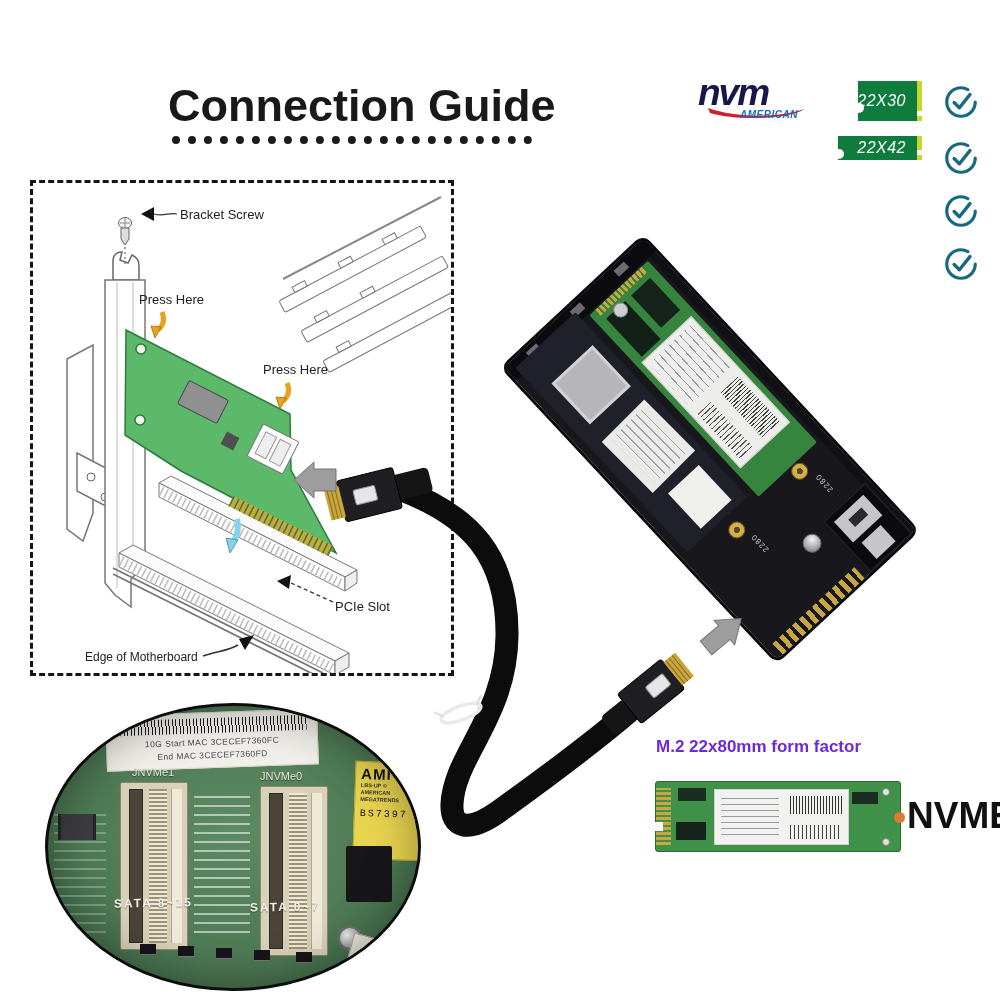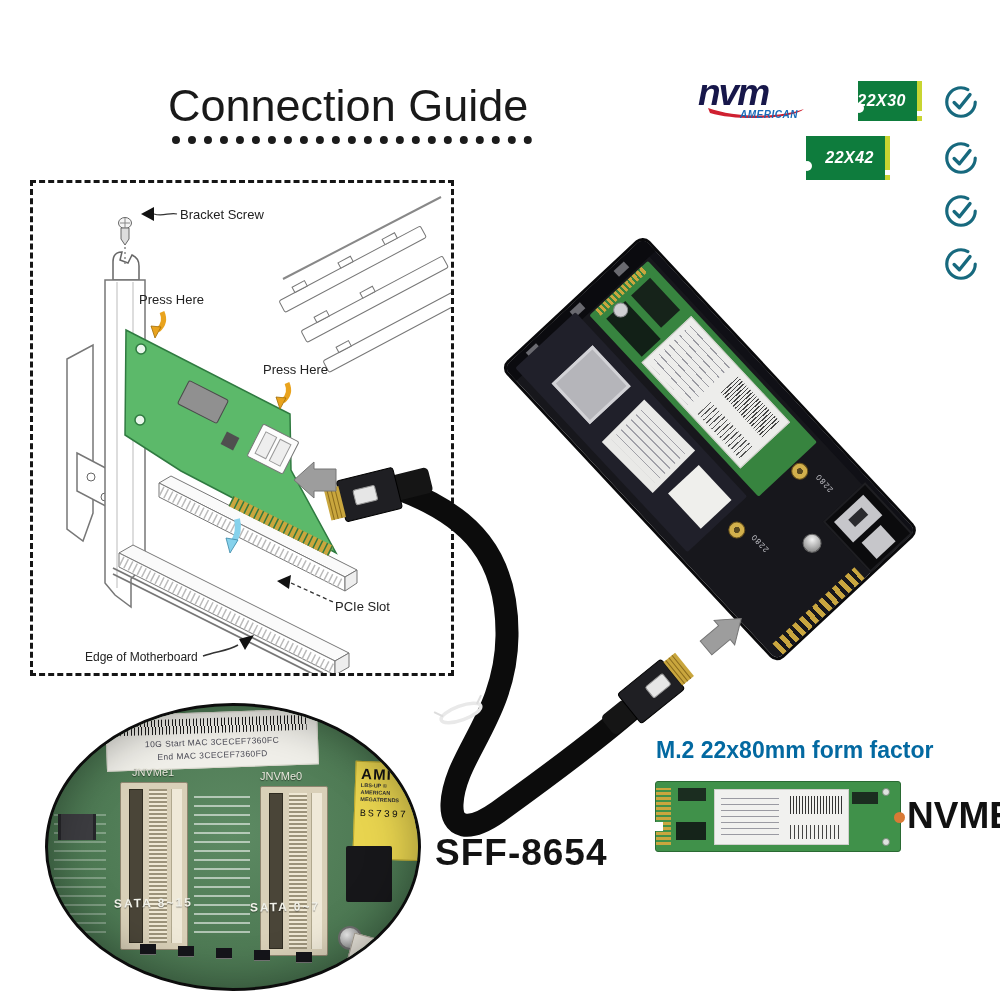--- a/index.html
+++ b/index.html
@@ -2,35 +2,35 @@
 <html><head>
 <meta charset="utf-8">
 <style>
   html,body{margin:0;padding:0;background:#fff;}
   #root{position:relative;width:1000px;height:1000px;background:#ffffff;overflow:hidden;
         font-family:"Liberation Sans",sans-serif;}
   #root *{box-sizing:border-box;}
   .abs{position:absolute;}
 
   
-  .page-title{left:168px;top:80px;font-size:45px;font-weight:normal;color:#191919;letter-spacing:0;}
+  .page-title{left:168px;top:80px;font-size:45px;font-weight:bold;color:#191919;letter-spacing:0;}
   .title-dots{left:172px;top:136px;width:360px;height:0;border-bottom:8px dotted #1c1c1c;}
 
   
   .nvm-logo{left:698px;top:76px;width:116px;height:52px;}
   .nvm-text{position:absolute;left:0;top:0;font-size:37px;line-height:0.9;font-weight:bold;
             font-style:italic;color:#17174a;letter-spacing:-2px;}
   .nvm-swoosh{position:absolute;left:8px;top:30px;}
   .nvm-sub{position:absolute;left:42px;top:33px;font-size:10px;font-weight:bold;font-style:italic;
            color:#1769b8;letter-spacing:.5px;}
 
   
   .sbar{position:absolute;background:#0e7c3d;}
   .sbar .lbl{position:absolute;right:16px;top:50%;transform:translateY(-50%);color:#fff;
-             font-style:italic;font-weight:bold;font-size:16px;letter-spacing:.5px;}
+             font-style:italic;font-weight:normal;font-size:16px;letter-spacing:.5px;}
   .sbar .edge{position:absolute;right:0;top:0;bottom:0;width:5px;background:#c8d531;}
   .sbar .edge-gap{position:absolute;right:0;bottom:5px;width:5px;height:5px;background:#fff;}
   .sbar .notch{position:absolute;left:-4px;top:56%;width:10px;height:10px;border-radius:50%;background:#fff;}
   .check{position:absolute;width:38px;height:38px;}
 
   
   .diagram-box{left:30px;top:180px;width:424px;height:496px;border:3px dashed #151515;}
   .dlabel{font:13px "Liberation Sans",sans-serif;fill:#222;}
   .dlabel-sm{font:12px "Liberation Sans",sans-serif;fill:#222;}
 
@@ -102,21 +102,21 @@
   .mb-ic{position:absolute;left:10px;top:108px;width:38px;height:26px;background:#3c3c40;
         border-left:3px solid #26262a;border-right:3px solid #26262a;}
   .mb-screw{position:absolute;left:290px;top:220px;width:24px;height:24px;border-radius:50%;
         background:radial-gradient(circle at 35% 35%,#f0f0f0,#9a9a9a 70%);border:2px solid #6f6f6f;}
   .mb-white{position:absolute;left:300px;top:235px;width:70px;height:40px;background:#ece8de;
         border:1px solid #a9a296;transform:rotate(15deg);}
   .mb-vignette{position:absolute;left:0;top:0;right:0;bottom:0;border-radius:50%;
         box-shadow:inset 0 0 45px rgba(0,0,0,.35);}
 
   
-  .ff-label{left:656px;top:737px;font-size:23px;font-weight:bold;color:#0369a1;}
+  .ff-label{left:656px;top:737px;font-size:17px;font-weight:bold;color:#6d28d9;}
   .m2ssd{left:655px;top:781px;width:246px;height:71px;background:#40914a;border:1px solid #2a6a33;border-radius:3px;}
   .m2-fingers{position:absolute;left:0;top:6px;bottom:6px;width:15px;
         background:repeating-linear-gradient(0deg,#c9a63e 0 3px,#40914a 3px 5px);}
   .m2-notch{position:absolute;left:-1px;top:40px;width:8px;height:9px;background:#fff;}
   .m2-chip1{position:absolute;left:22px;top:6px;width:28px;height:13px;background:#1b2d20;}
   .m2-chip2{position:absolute;left:20px;top:40px;width:30px;height:18px;background:#15241a;}
   .m2-chip3{position:absolute;left:196px;top:10px;width:26px;height:12px;background:#1b2d20;}
   .m2-label{position:absolute;left:58px;top:7px;width:135px;height:56px;background:#f1f1ef;border:1px solid #d0d0cc;}
   .m2-label .lines{position:absolute;left:6px;top:4px;width:58px;height:46px;
         background:repeating-linear-gradient(0deg,transparent 0 5px,#9a9aa2 5px 6px);}
@@ -145,21 +145,21 @@
     </svg>
     <span class="nvm-sub">AMERICAN</span>
   </div>
 
   <div class="sbar" style="left:858px;top:81px;width:64px;height:40px;">
     <span class="notch"></span>
     <span class="lbl">22X30</span>
     <span class="edge"></span>
       <span class="edge-gap"></span>
   </div>
-  <div class="sbar" style="left:806px;top:136px;width:84px;height:44px;">
+  <div class="sbar" style="left:838px;top:136px;width:84px;height:24px;">
     <span class="notch"></span>
     <span class="lbl">22X42</span>
     <span class="edge"></span>
       <span class="edge-gap"></span>
   </div>
 
   <svg class="check" style="left:942px;top:83px;" viewBox="0 0 36 36">
     <circle cx="18" cy="18" r="13.5" fill="none" stroke="#17697e" stroke-width="3" stroke-linecap="round" stroke-dasharray="70 15"></circle>
     <path d="M11.5 18.5 L16.5 23.5 L26.5 11" fill="none" stroke="#17697e" stroke-width="3.2" stroke-linecap="round" stroke-linejoin="round"></path>
   </svg>
@@ -384,21 +384,20 @@
     <span class="mb-chip" style="left:168px;top:242px;"></span>
     <span class="mb-chip" style="left:206px;top:244px;"></span>
     <span class="mb-chip" style="left:248px;top:246px;"></span>
     <span class="mb-bigchip"></span>
     <span class="mb-ic"></span>
     <span class="mb-screw"></span>
     <span class="mb-white"></span>
     <span class="mb-vignette"></span>
   </div>
 
-  <div class="abs sff-label">SFF-8654</div>
 
   <div class="abs ff-label">M.2 22x80mm form factor</div>
   <div class="abs m2ssd">
     <span class="m2-fingers"></span>
     <span class="m2-notch"></span>
     <span class="m2-chip1"></span>
     <span class="m2-chip2"></span>
     <span class="m2-chip3"></span>
     <div class="m2-label">
       <span class="lines"></span>

